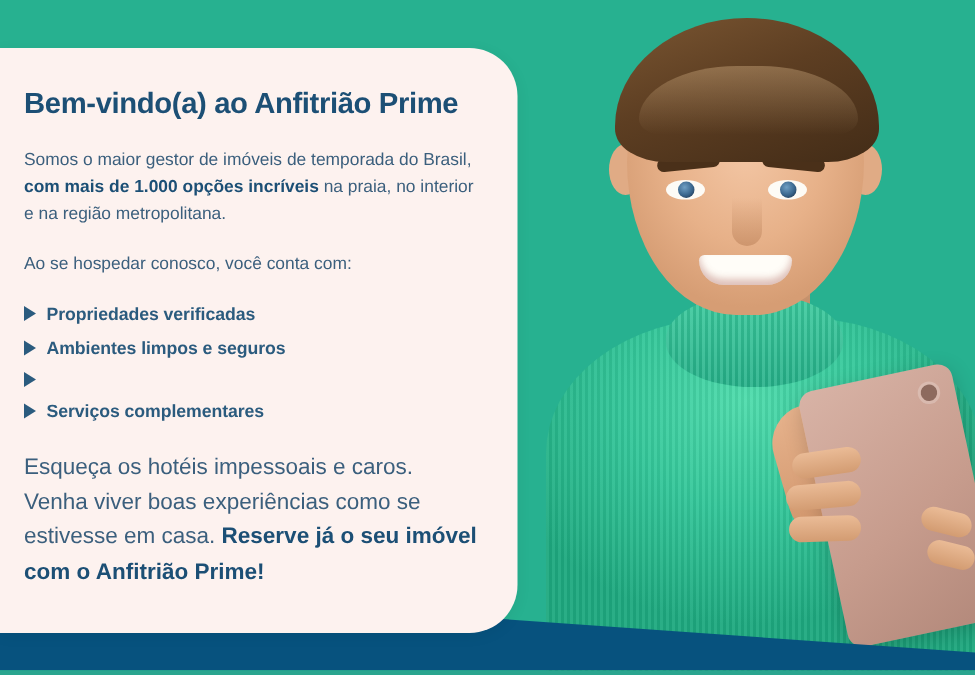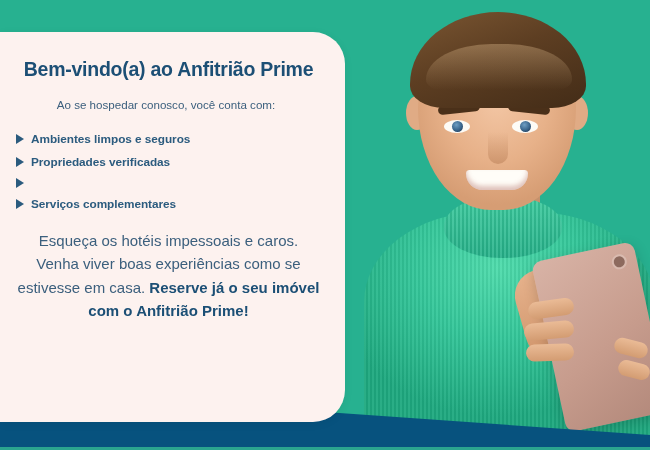--- a/index.html
+++ b/index.html
@@ -8,21 +8,20 @@
     padding: 0;
     background: #ffffff;
   }
   #stage {
     position: relative;
     width: 650px;
     height: 450px;
     overflow: hidden;
     background: #25b08b;
     font-family: "Liberation Sans", "DejaVu Sans", sans-serif;
-    text-align: center;
     -webkit-font-smoothing: antialiased;
   }
 
   
   .photo-layer {
     position: absolute;
     inset: 0;
     overflow: hidden;
   }
   .bg-green {
@@ -330,31 +329,32 @@
       </svg>
     </div>
     <div class="bottom-strip"></div>
   </div>
 
   <div class="card">
 
     <h1 class="headline">Bem-vindo(a) ao Anfitrião Prime</h1>
 
 
+    <p class="para"><span>Somos o maior gestor de imóveis de temporada do Brasil, </span><b>com mais de 1.000 opções incríveis</b><span> na praia, no interior e na região metropolitana.</span></p>
 
     <p class="para lead-in">Ao se hospedar conosco, você conta com:</p>
 
     <ul class="bullets">
       <li>
         <span class="tri"></span>
-        <span>Ambientes limpos e seguros</span>
+        <span>Propriedades verificadas</span>
       </li>
       <li>
         <span class="tri"></span>
-        <span>Propriedades verificadas</span>
+        <span>Ambientes limpos e seguros</span>
       </li>
       <li>
         <span class="tri"></span>
       </li>
       <li>
         <span class="tri"></span>
         <span>Serviços complementares</span>
       </li>
     </ul>
 

